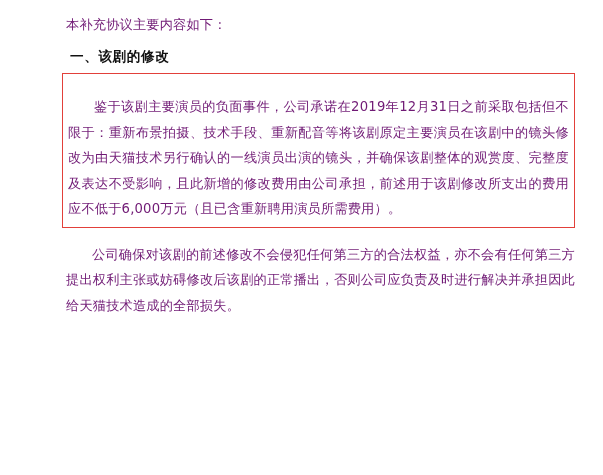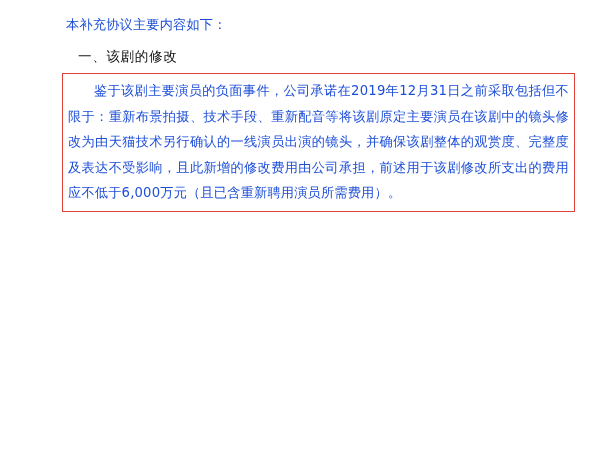--- a/index.html
+++ b/index.html
@@ -17,43 +17,43 @@
     position: relative;
     width: 603px;
     height: 475px;
     background: #ffffff;
     box-sizing: border-box;
     padding: 12px 28px 0 66px;
   }
   .para {
     font-size: 13.2px;
     line-height: 25.5px;
-    color: #1d4ed8;
+    color: #701a75;
     text-align: justify;
     text-justify: inter-ideograph;
     letter-spacing: 0.2px;
     margin: 0;
   }
   .intro {
     margin-bottom: 6px;
   }
   .heading {
     font-size: 13.6px;
-    font-weight: normal;
+    font-weight: bold;
     line-height: 25.5px;
     color: #111111;
-    margin: 0 0 4px 12px;
+    margin: 0 0 4px 4px;
     letter-spacing: 0.6px;
   }
   .indent {
     text-indent: 26px;
   }
   .boxed {
     border: 1px solid #e2403a;
-    padding: 4px 5px 5px 5px;
+    padding: 20px 5px 5px 5px;
     margin: 2px 0 3px -4px;
     box-sizing: border-box;
   }
   .boxed .para {
     line-height: 25.5px;
   }
   .block {
     margin-top: 2px;
   }
   .block2 {
@@ -67,14 +67,15 @@
 
   <p class="para intro">本补充协议主要内容如下：</p>
 
   <h2 class="heading">一、该剧的修改</h2>
 
   <div class="boxed">
     <p class="para indent">鉴于该剧主要演员的负面事件，公司承诺在2019年12月31日之前采取包括但不限于：重新布景拍摄、技术手段、重新配音等将该剧原定主要演员在该剧中的镜头修改为由天猫技术另行确认的一线演员出演的镜头，并确保该剧整体的观赏度、完整度及表达不受影响，且此新增的修改费用由公司承担，前述用于该剧修改所支出的费用应不低于6,000万元（且已含重新聘用演员所需费用）。</p>
   </div>
 
 
+  <p class="para indent block2">公司确保对该剧的前述修改不会侵犯任何第三方的合法权益，亦不会有任何第三方提出权利主张或妨碍修改后该剧的正常播出，否则公司应负责及时进行解决并承担因此给天猫技术造成的全部损失。</p>
 
 </div>
 
 </body></html>

